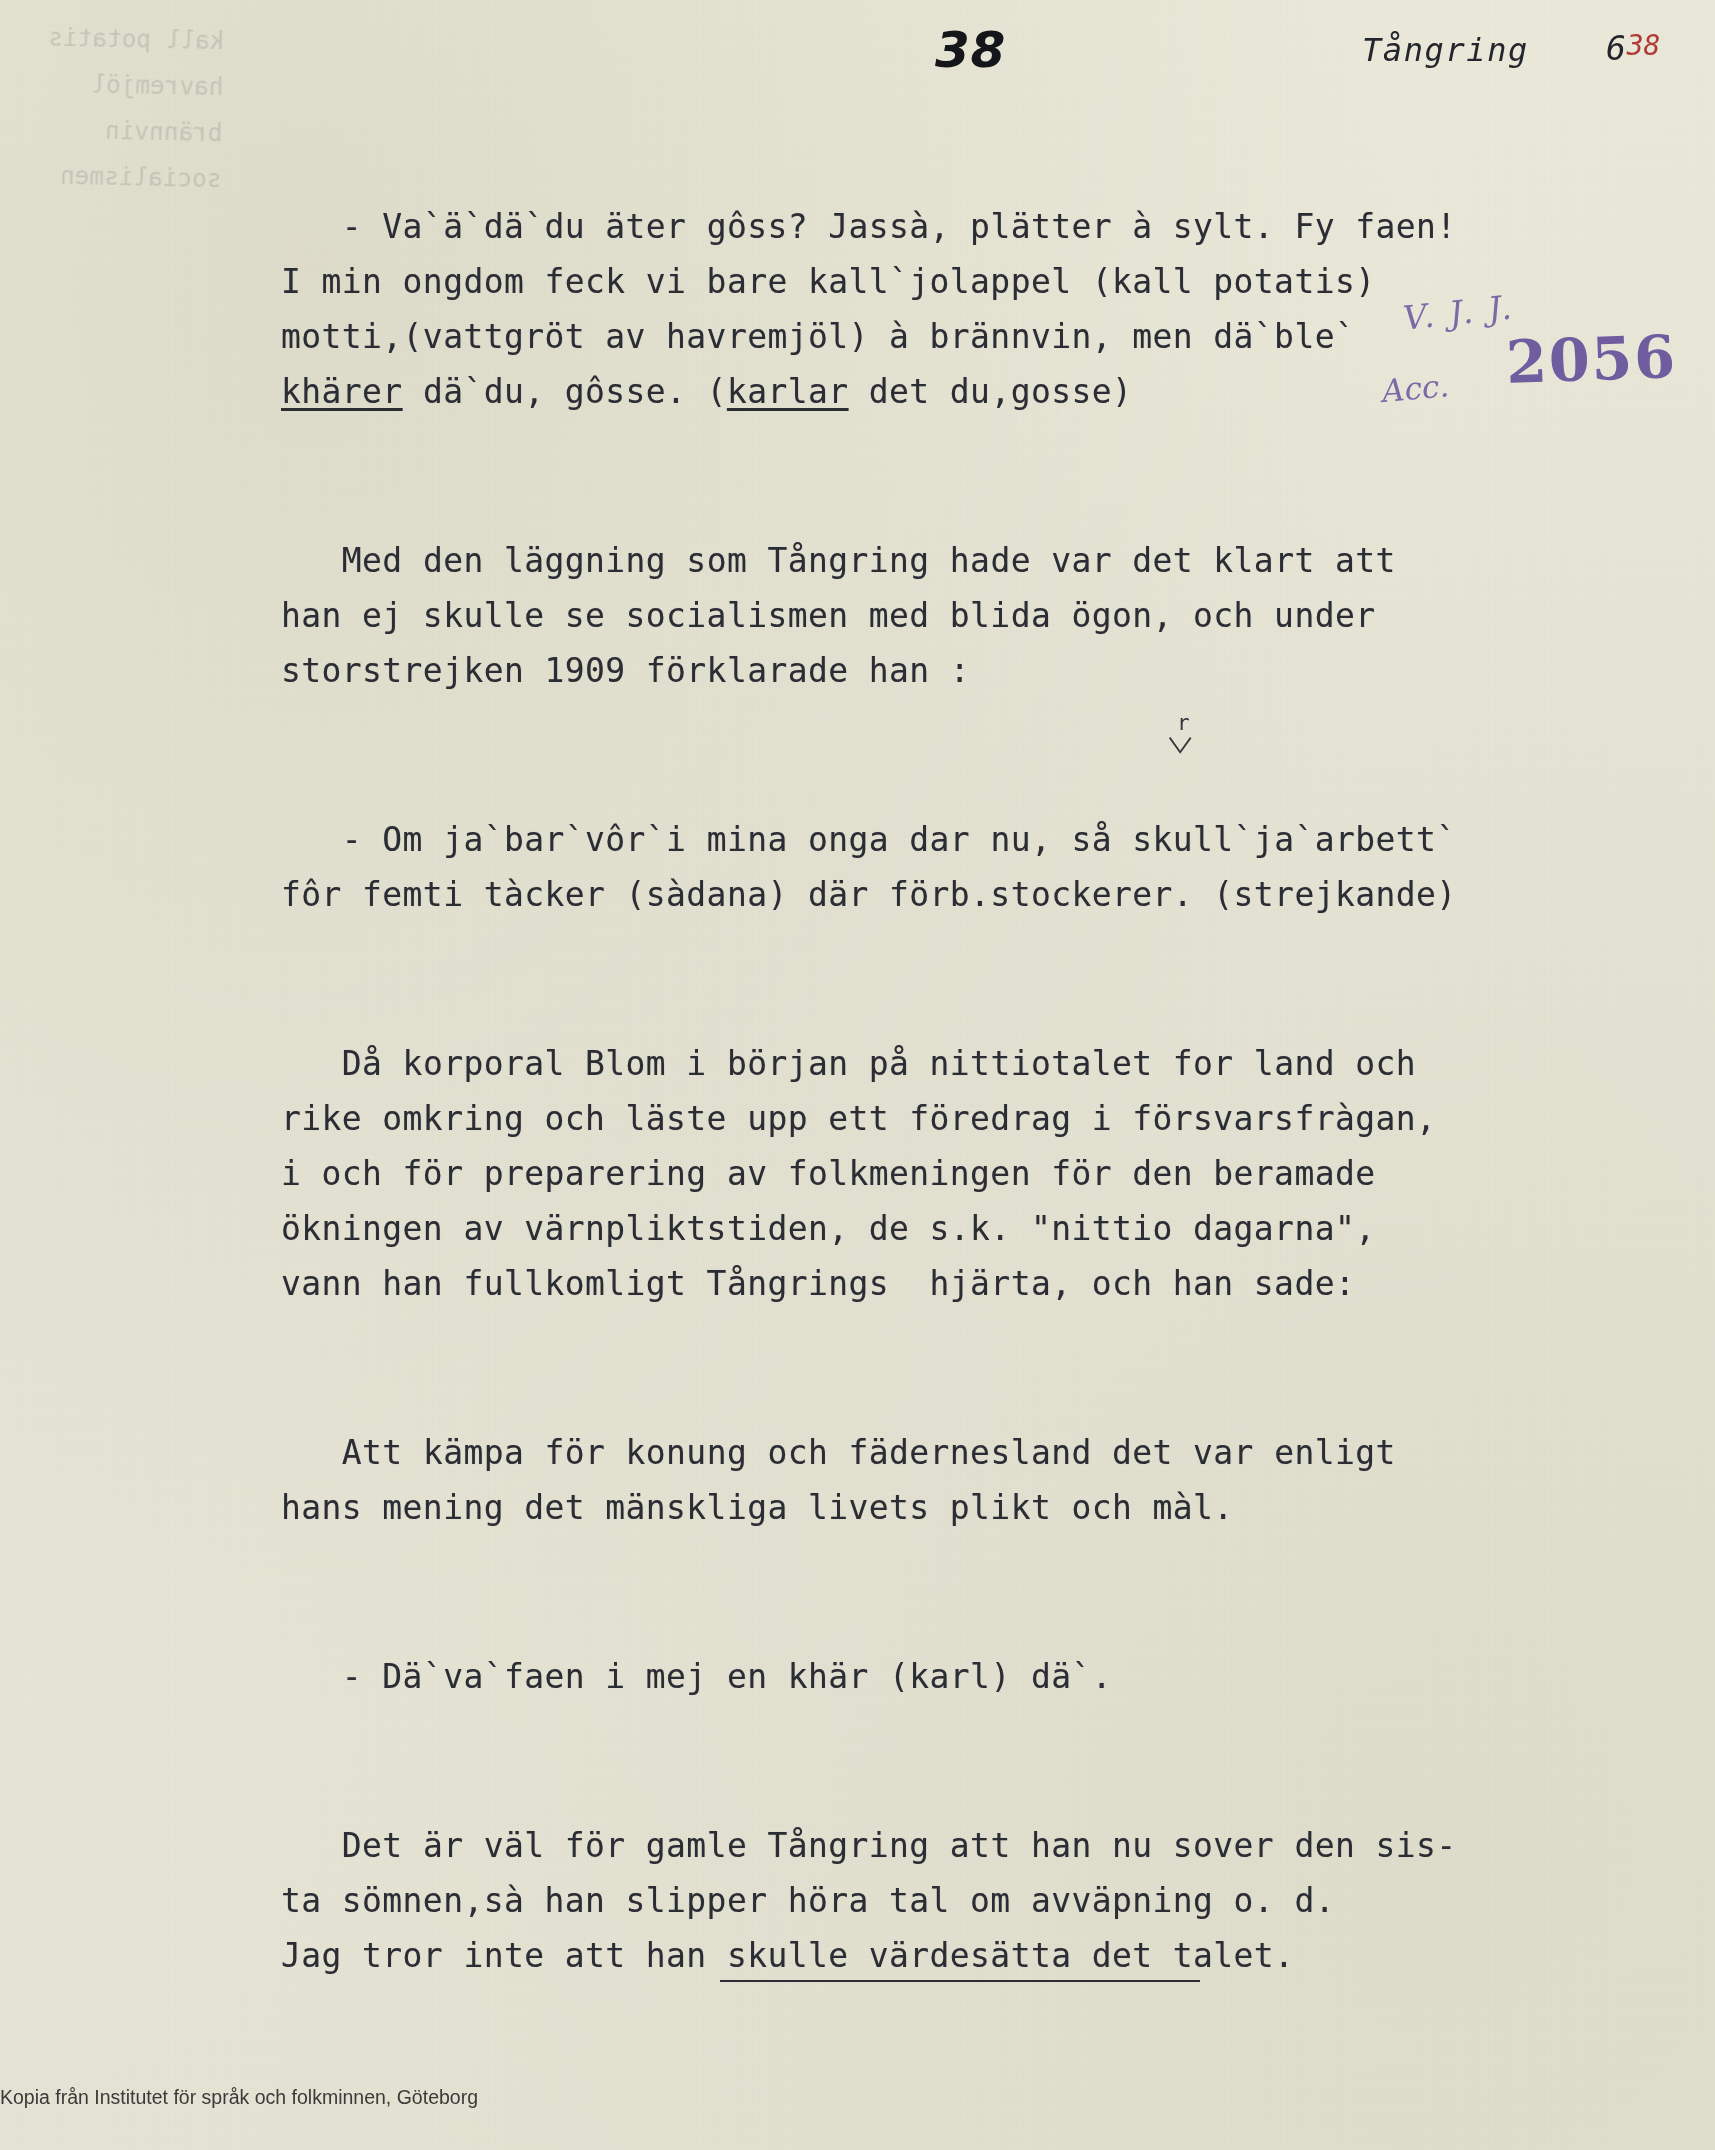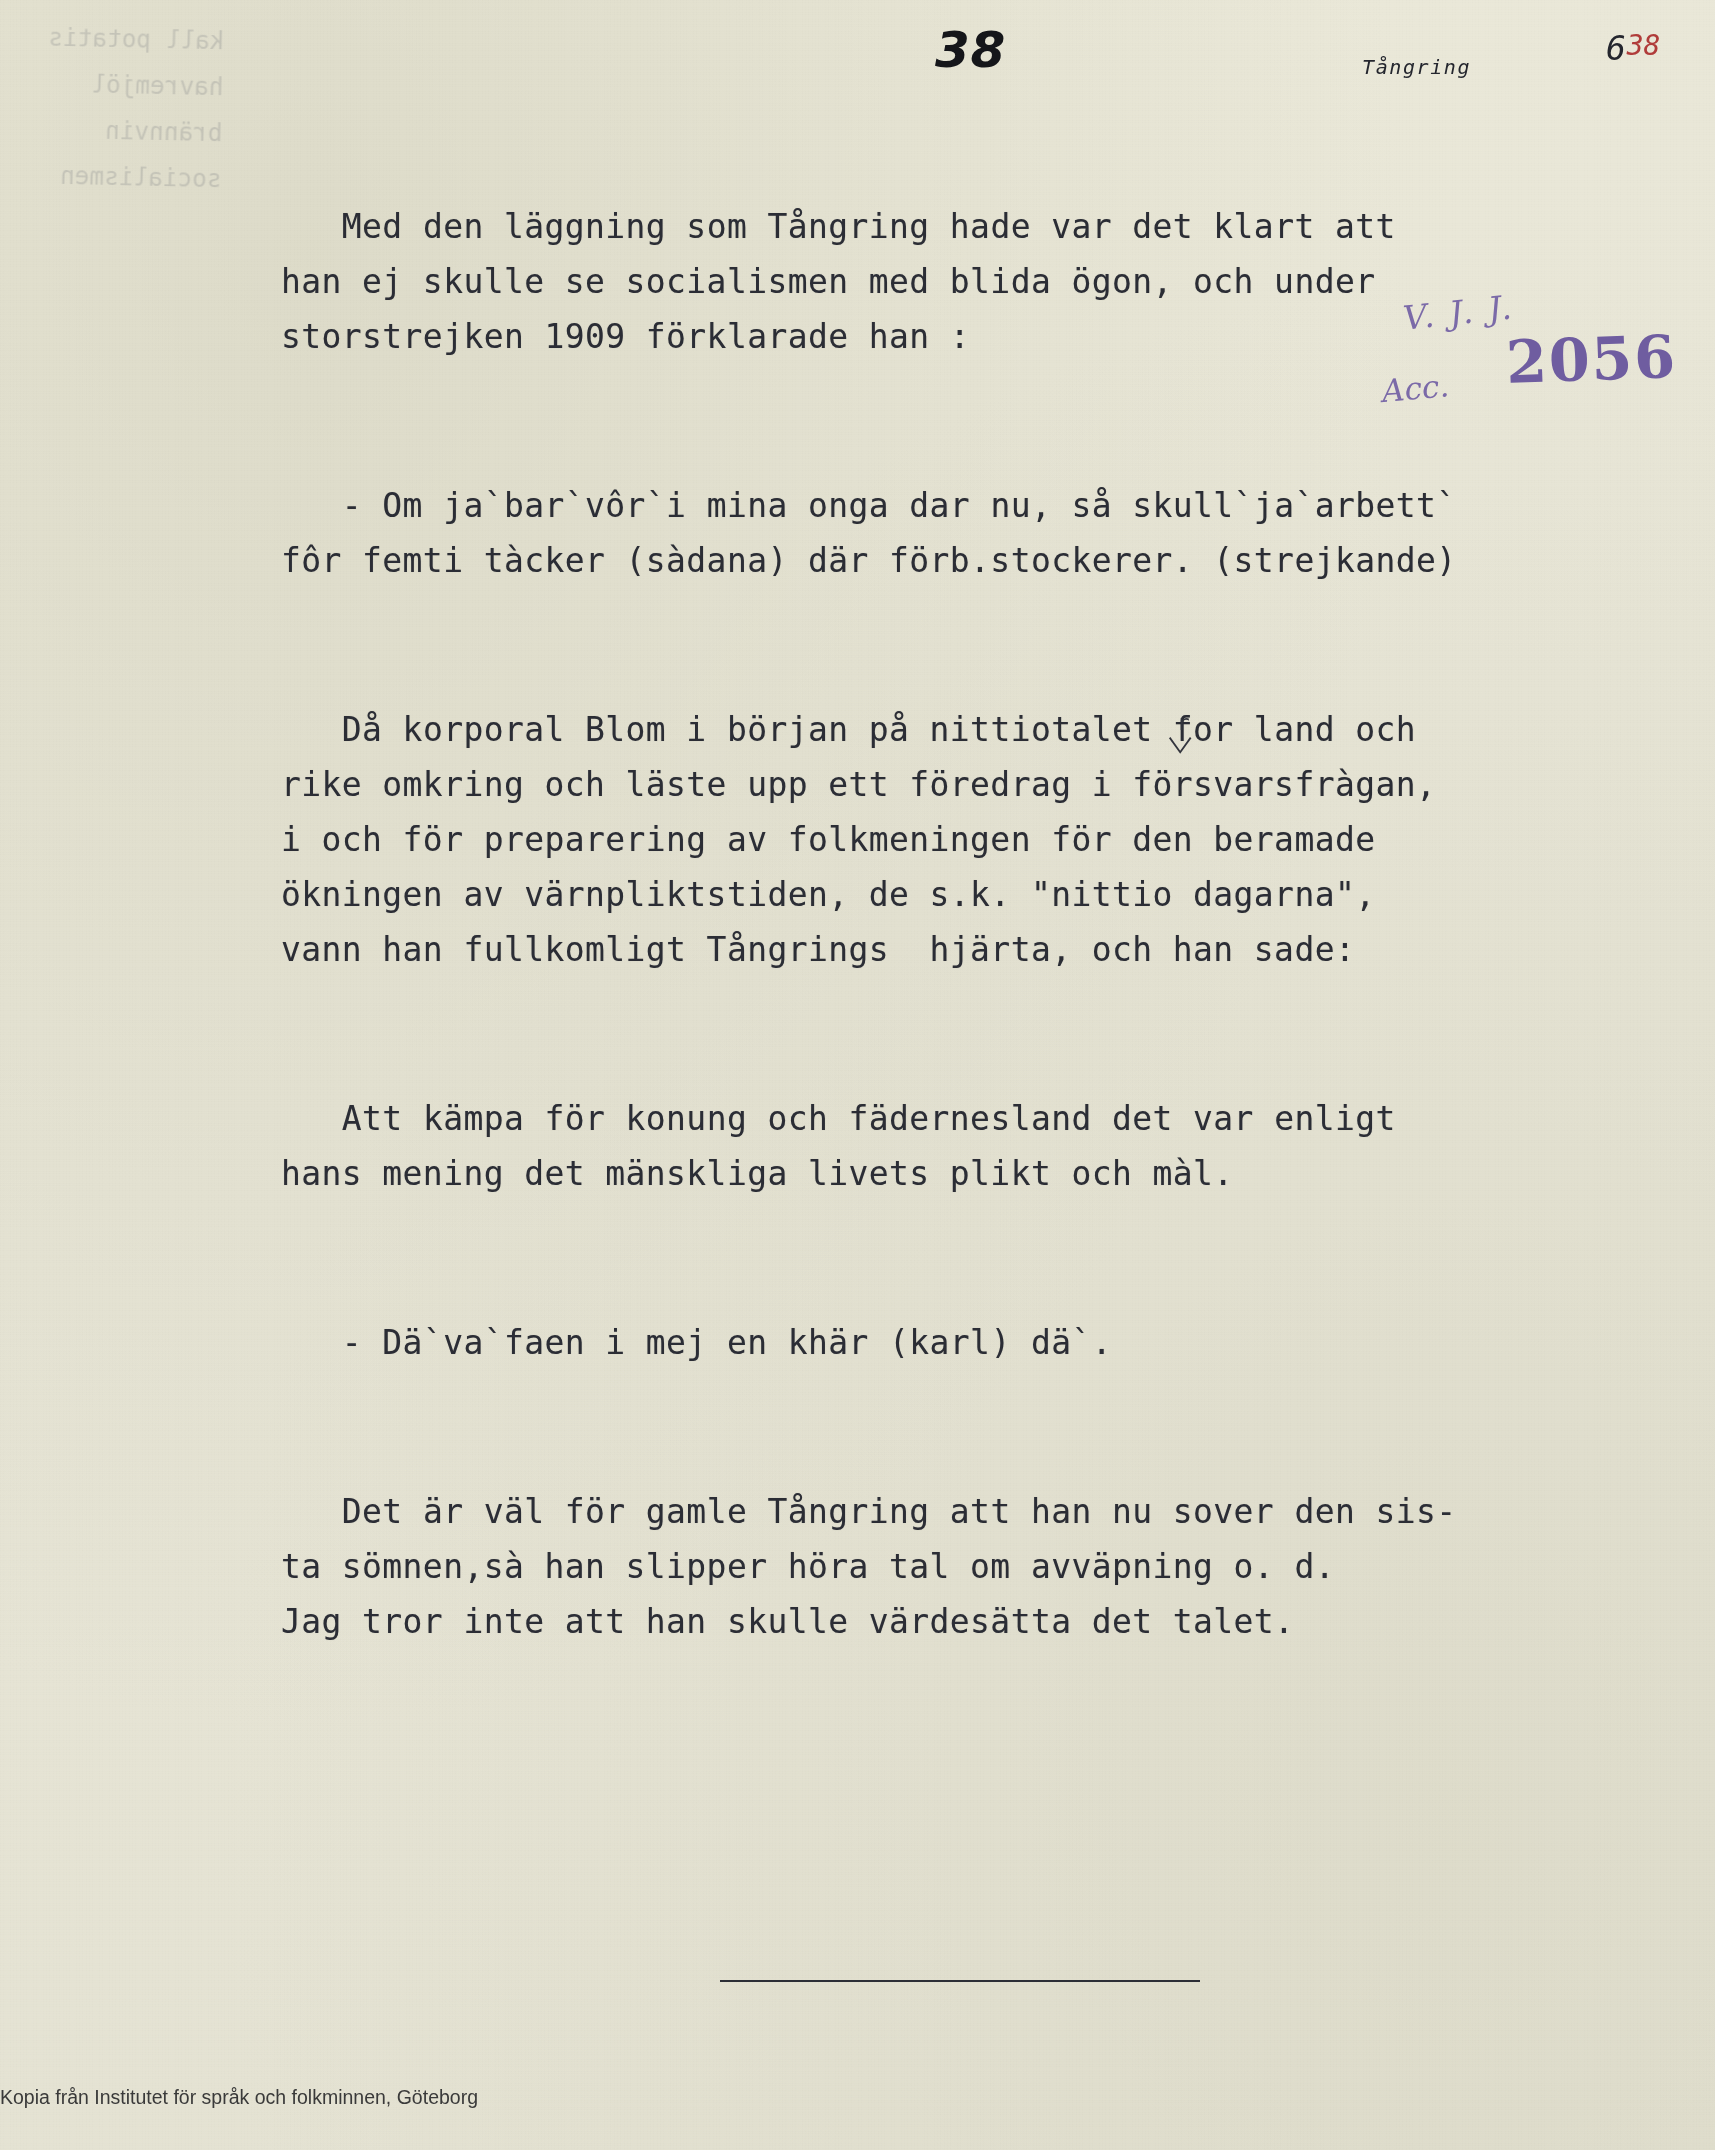--- a/index.html
+++ b/index.html
@@ -68,24 +68,23 @@
     font-family: "DejaVu Sans", sans-serif;
     font-weight: bold;
     font-size: 50px;
     color: #15161a;
     letter-spacing: 0.8px;
   }
   .hdr-title {
     position: absolute;
     left: 1362px;
     top: 18px;
-    font-size: 20px;
+    font-size: 32px;
     color: #24262e;
     letter-spacing: 1.6px;
-    margin-top: 24px;
   }
   .hdr-folio {
     position: absolute;
     left: 1606px;
     top: 16.3px;
     font-size: 33px;
     color: #24262e;
   }
   .hdr-folio .red {
     color: #b03c3a;
@@ -193,20 +192,24 @@
 brännvin
 socialismen</div>
 
   <div class="hdr">
     <div class="page-number">38</div>
     <div class="hdr-title">Tångring</div>
     <div class="hdr-folio"><span>6</span><span class="red">38</span></div>
   </div>
 
   <div class="body-text">
+    <p class="para">   - Va`ä`dä`du äter gôss? Jassà, plätter à sylt. Fy faen!
+I min ongdom feck vi bare kall`jolappel (kall potatis)
+motti,(vattgröt av havremjöl) à brännvin, men dä`ble`
+<span class="u">khärer</span> dä`du, gôsse. (<span class="u">karlar</span> det du,gosse)</p>
     <p class="para">   Med den läggning som Tångring hade var det klart att
 han ej skulle se socialismen med blida ögon, och under
 storstrejken 1909 förklarade han :</p>
     <p class="para">   - Om ja`bar`vôr`i mina onga dar nu, så skull`ja`arbett`
 fôr femti tàcker (sàdana) där förb.stockerer. (strejkande)</p>
     <p class="para">   Då korporal Blom i början på nittiotalet for land och
 rike omkring och läste upp ett föredrag i försvarsfràgan,
 i och för preparering av folkmeningen för den beramade
 ökningen av värnpliktstiden, de s.k. "nittio dagarna",
 vann han fullkomligt Tångrings  hjärta, och han sade:</p>

